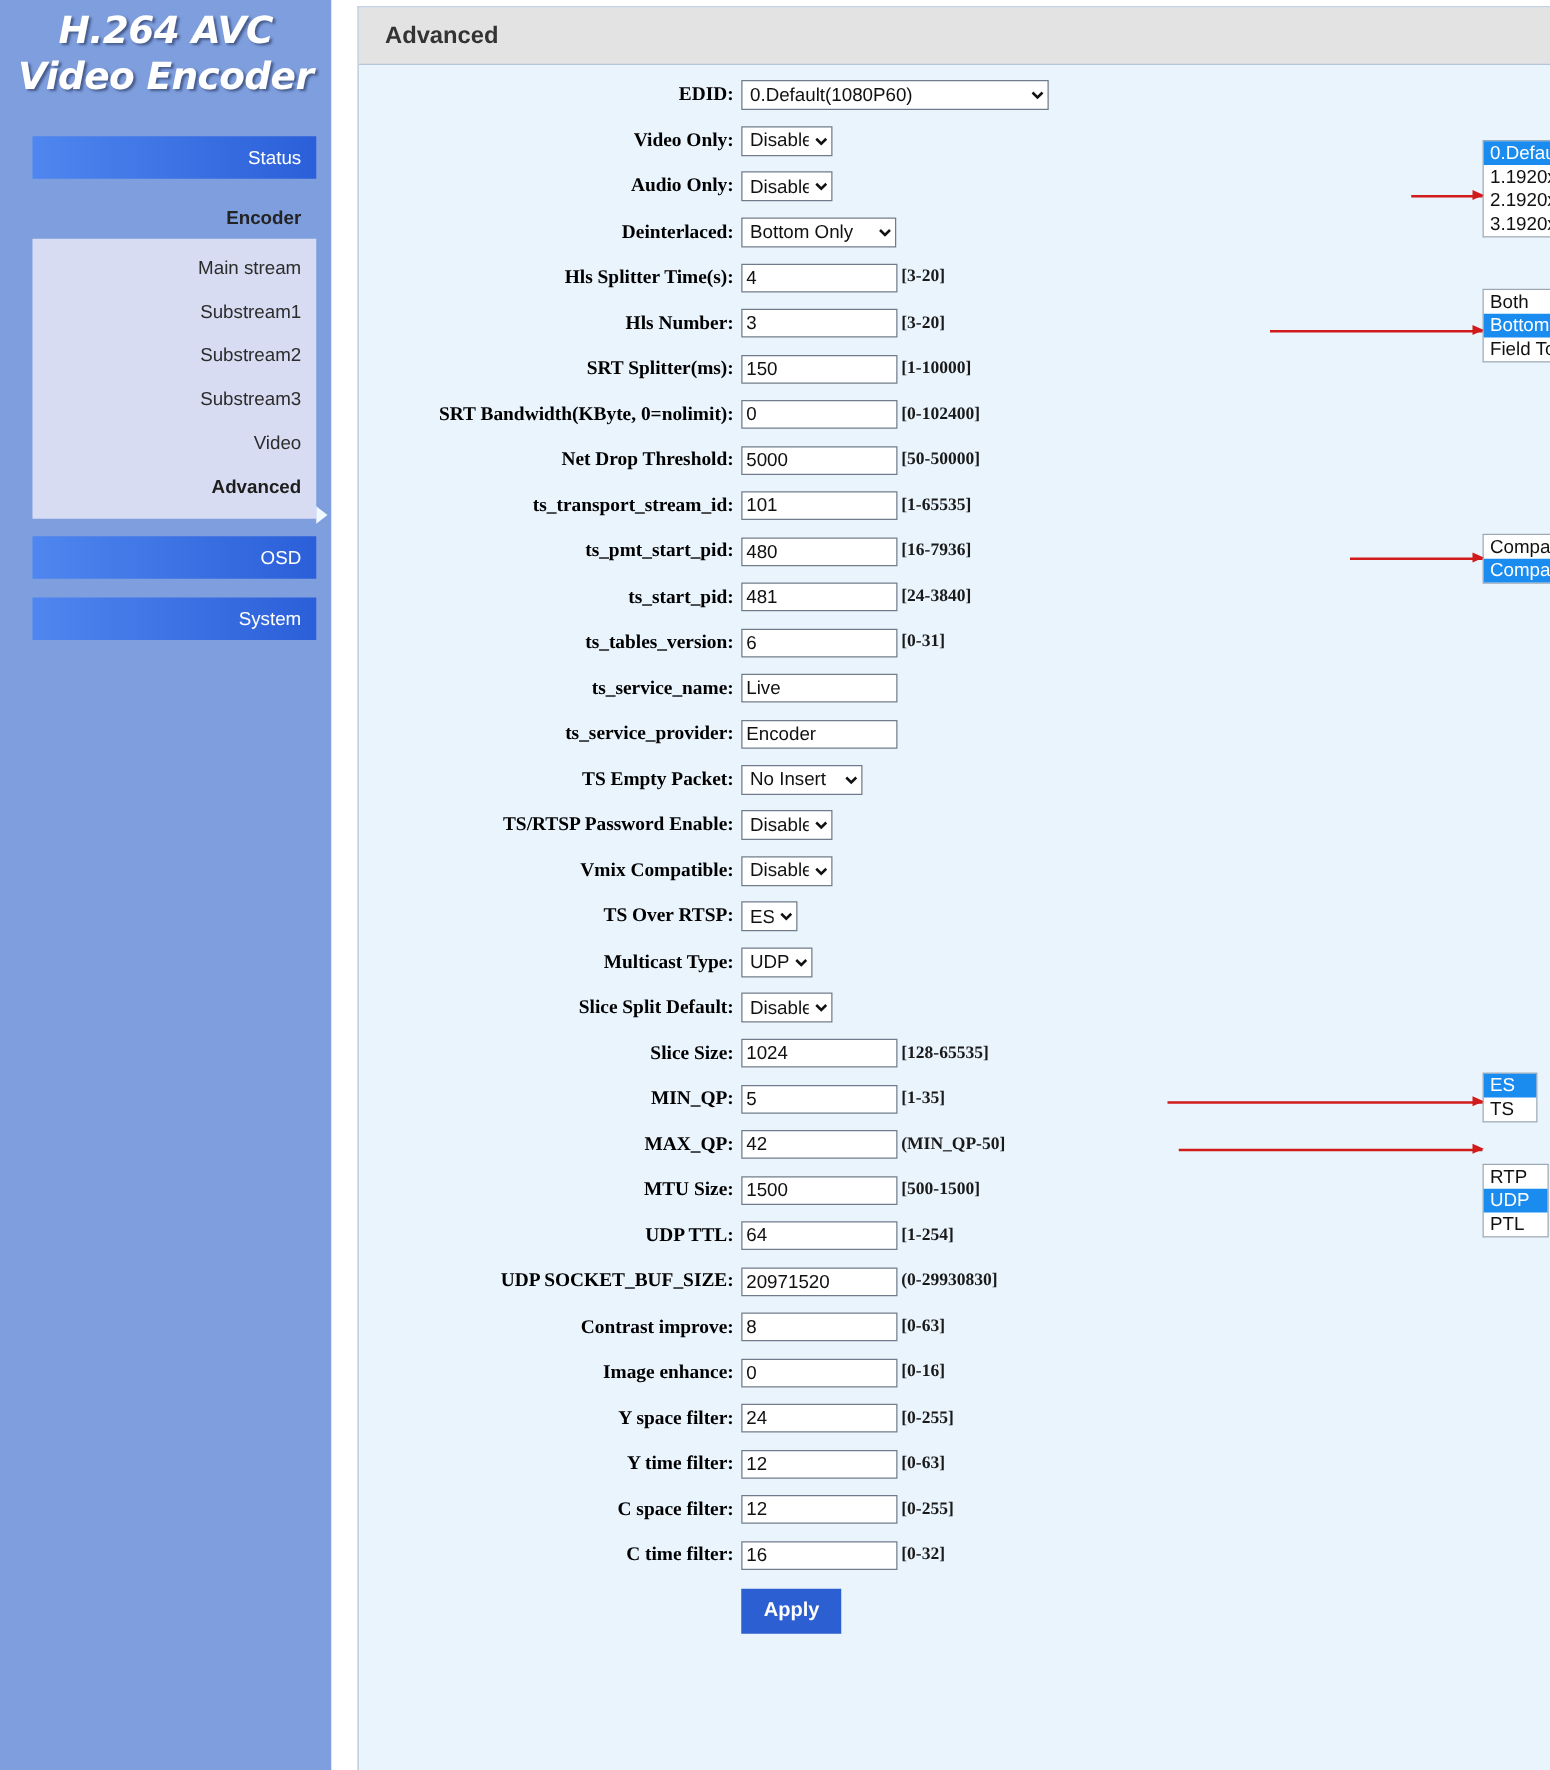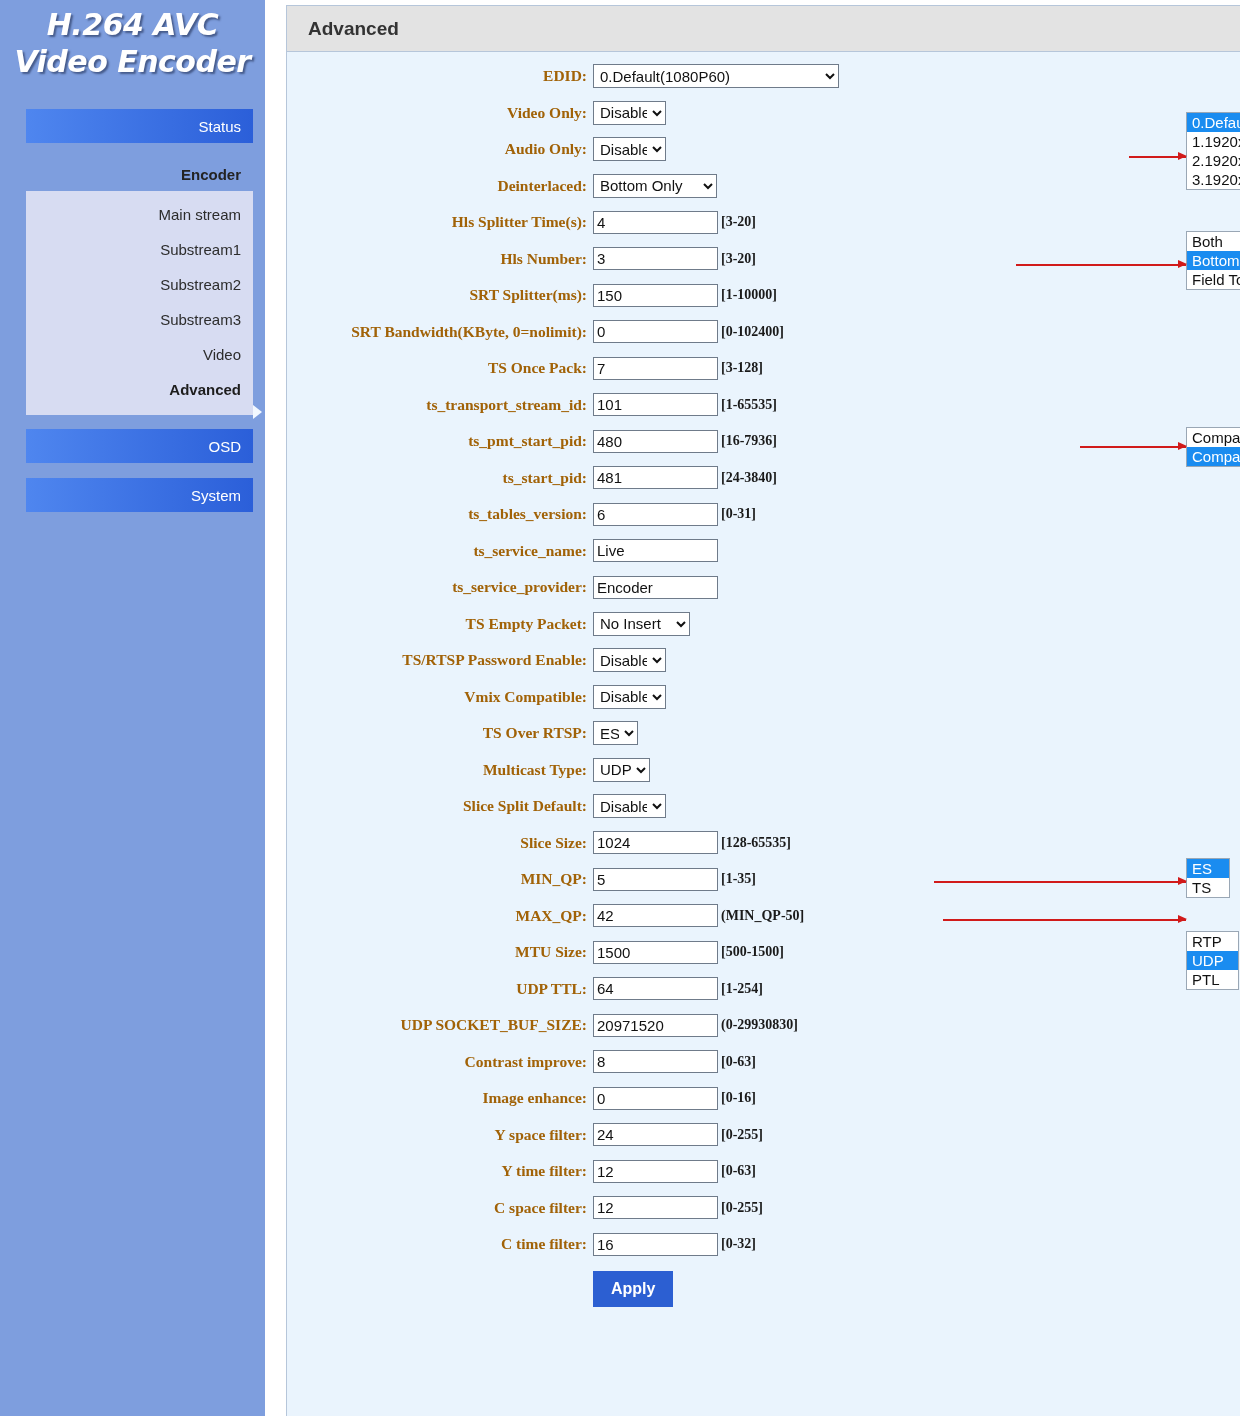--- a/index.html
+++ b/index.html
@@ -104,21 +104,21 @@
     display: flex; align-items: center;
     height: 36.5px;
   }
   .lbl {
     width: 306px;
     text-align: right;
     padding-right: 6px;
     font-family: "Liberation Serif", serif;
     font-weight: bold;
     font-size: 15.5px;
-    color: #a16207;
+    color: #000000;
     white-space: nowrap;
   }
   .ctrl { display: flex; align-items: center; }
   input.txt {
     font-family: "Liberation Sans", sans-serif;
     font-size: 15px;
     color: #111;
     height: 23px;
     padding: 1px 3px;
     border: 1px solid #6f7b8a;
@@ -290,24 +290,24 @@
             </div>
           </div>
           <div class="row">
             <div class="lbl">SRT Bandwidth(KByte, 0=nolimit):</div>
             <div class="ctrl">
               <input type="text" class="txt w125" value="0" style="">
               <span class="hint">[0-102400]</span>
             </div>
           </div>
           <div class="row">
-            <div class="lbl">TS Once Pack:</div>
-            <div class="ctrl">
-              <input type="text" class="txt w125" value="7" style="">
-              <span class="hint">[3-128]</span>
+            <div class="lbl">Net Drop Threshold:</div>
+            <div class="ctrl">
+              <input type="text" class="txt w125" value="5000" style="">
+              <span class="hint">[50-50000]</span>
             </div>
           </div>
           <div class="row">
             <div class="lbl">ts_transport_stream_id:</div>
             <div class="ctrl">
               <input type="text" class="txt w125" value="101" style="">
               <span class="hint">[1-65535]</span>
             </div>
           </div>
           <div class="row">

